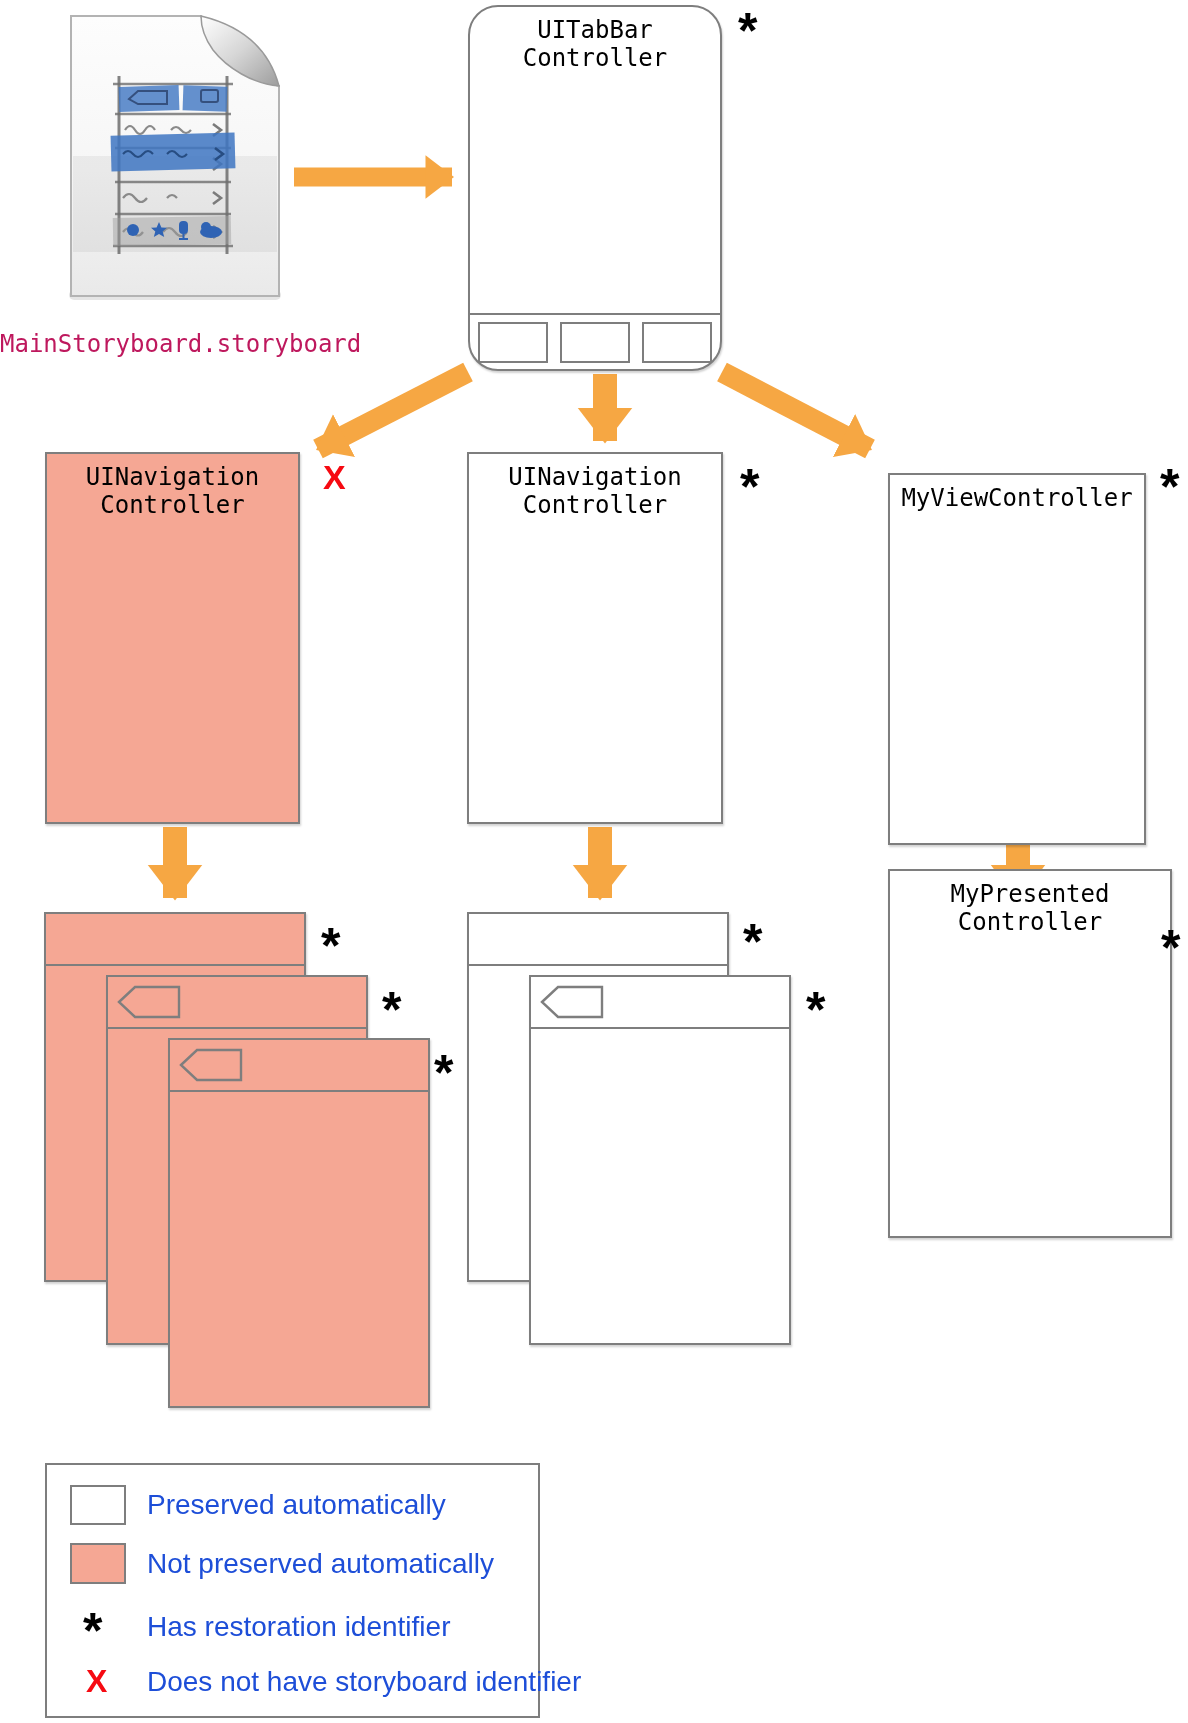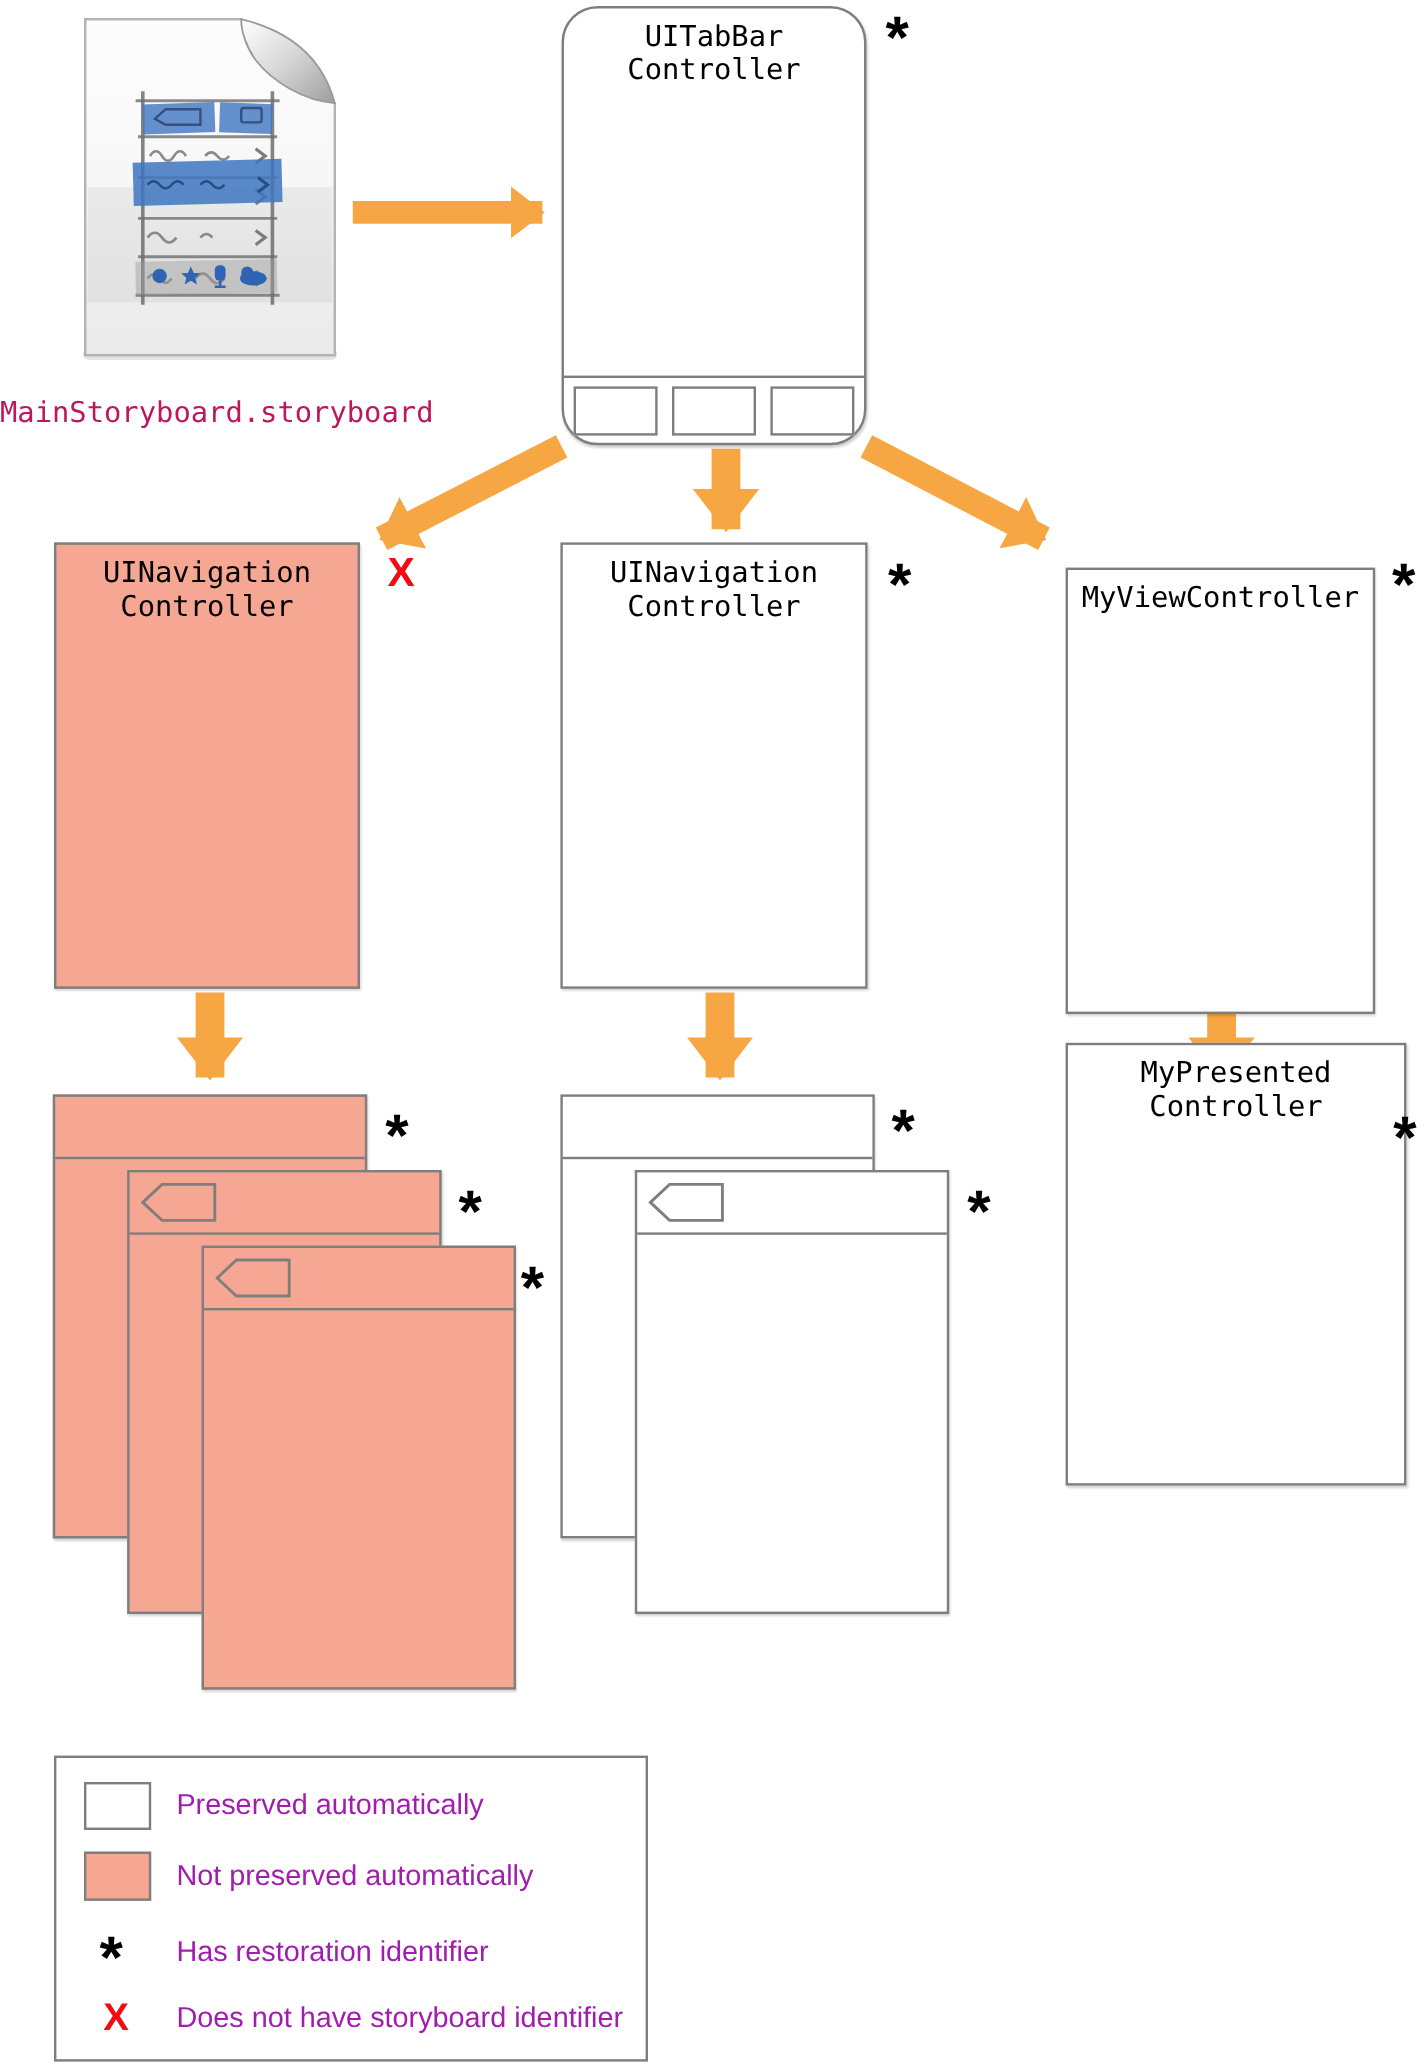--- a/index.html
+++ b/index.html
@@ -51,21 +51,21 @@
   
   #legend{
     position:absolute;left:45px;top:1463px;width:495px;height:255px;
     box-sizing:border-box;border:2px solid #7e7e7e;background:#fff;z-index:2;
   }
   .swatch{position:absolute;box-sizing:border-box;border:2px solid #7e7e7e;z-index:3;}
   #legend-swatch-white{left:70px;top:1485px;width:56px;height:40px;background:#fff;}
   #legend-swatch-pink{left:70px;top:1543px;width:56px;height:41px;background:#F5A794;}
   .legend-label{
     position:absolute;left:147px;z-index:3;height:44px;line-height:44px;
-    font-family:"Liberation Sans",sans-serif;font-size:24px;color:#a21caf;white-space:pre;
+    font-family:"Liberation Sans",sans-serif;font-size:28px;color:#1d4ed8;white-space:pre;
   }
   #legend-label-1{top:1483px;}
   #legend-label-2{top:1542px;text-align:right;}
   #legend-label-3{top:1605px;}
   #legend-label-4{top:1660px;}
 </style>
 </head>
 <body>
 
 <svg class="layer" width="1188" height="1723">

